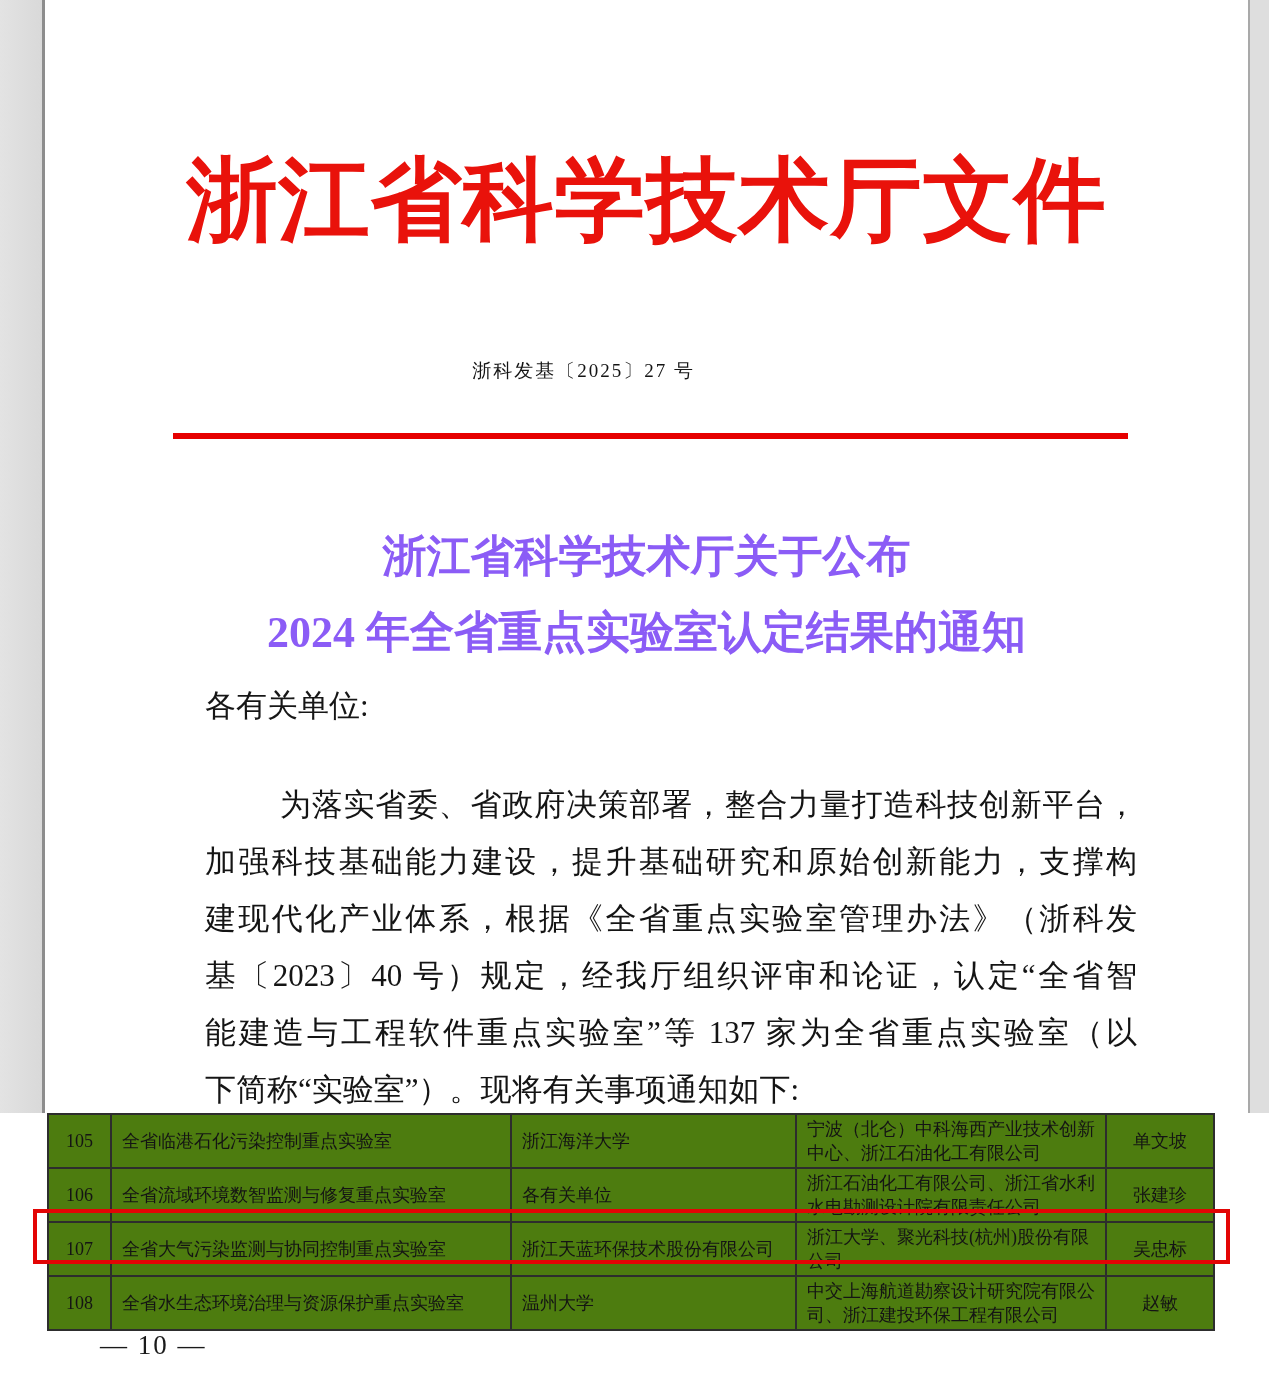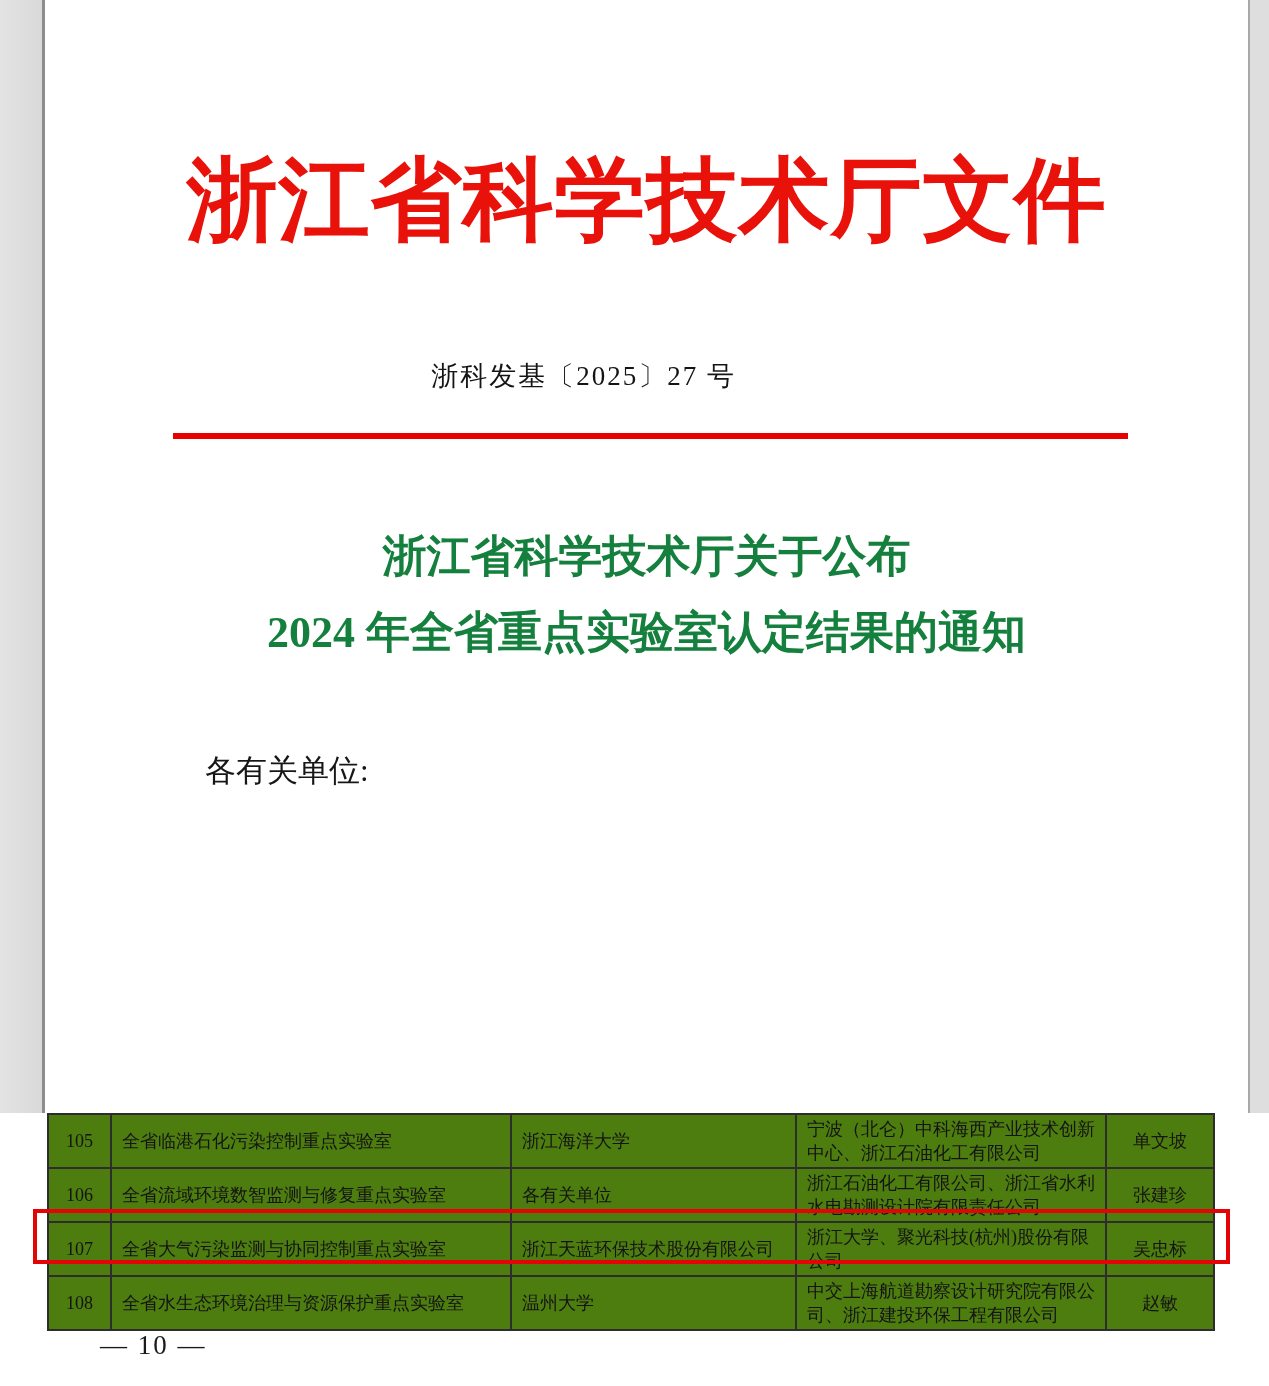--- a/index.html
+++ b/index.html
@@ -14,30 +14,30 @@
   .margin-left  { left:0; width:45px; background:linear-gradient(90deg,#e3e3e3,#d9d9d9); border-right:3px solid #8d8d8d; }
   .margin-right { left:1248px; width:21px; background:#dedede; border-left:2px solid #a9a9a9; }
   
   .agency-header {
     position:absolute; left:45px; width:1203px; top:150px;
     text-align:center; font-size:91px; font-weight:bold; line-height:1.12;
     color:#e9120b; letter-spacing:1px; white-space:nowrap;
   }
   .doc-number {
     position:absolute; left:45px; width:1077px; top:358px;
-    text-align:center; font-size:27px; letter-spacing:2px; color:#141414;
+    text-align:center; font-size:19px; letter-spacing:2px; color:#141414;
   }
   .red-rule { position:absolute; left:173px; top:433px; width:955px; height:6px; background:#e60000; }
   .title-line {
     position:absolute; left:45px; width:1203px; text-align:center;
-    font-size:44px; font-weight:bold; color:#15803d; white-space:nowrap;
+    font-size:44px; font-weight:bold; color:#8b5cf6; white-space:nowrap;
   }
   .title-1 { top:527px; }
   .title-2 { top:603px; }
-  .salutation { position:absolute; left:205px; top:750px; font-size:31px; }
+  .salutation { position:absolute; left:205px; top:685px; font-size:31px; }
   .body-block { position:absolute; left:205px; top:776px; width:932px; font-size:31px; color:#141414; }
   .body-line { height:57px; line-height:57px; text-align:justify; text-align-last:justify; white-space:nowrap; }
   .body-line.first { text-indent:75px; }
   .body-line.last  { text-align:left; text-align-last:left; }
   
   .labs-table {
     position:absolute; left:47px; top:1113px; width:1166px;
     border-collapse:collapse; table-layout:fixed;
     font-size:18px; color:#141414; background:#4d7c0f;
   }
@@ -65,20 +65,28 @@
 
   <div class="doc-number">浙科发基〔2025〕27 号</div>
 
   <div class="red-rule"></div>
 
   <div class="title-line title-1">浙江省科学技术厅关于公布</div>
   <div class="title-line title-2">2024 年全省重点实验室认定结果的通知</div>
 
   <div class="salutation">各有关单位:</div>
 
+  <div class="body-block">
+    <div class="body-line first">为落实省委、省政府决策部署，整合力量打造科技创新平台，</div>
+    <div class="body-line">加强科技基础能力建设，提升基础研究和原始创新能力，支撑构</div>
+    <div class="body-line">建现代化产业体系，根据《全省重点实验室管理办法》（浙科发</div>
+    <div class="body-line">基〔2023〕40 号）规定，经我厅组织评审和论证，认定“全省智</div>
+    <div class="body-line">能建造与工程软件重点实验室”等 137 家为全省重点实验室（以</div>
+    <div class="body-line last">下简称“实验室”）。现将有关事项通知如下:</div>
+  </div>
 
   <table class="labs-table">
     <colgroup>
       <col style="width:63px">
         <col style="width:400px">
         <col style="width:285px">
       <col style="width:310px">
         <col style="width:108px">
     </colgroup>
     <tbody>

